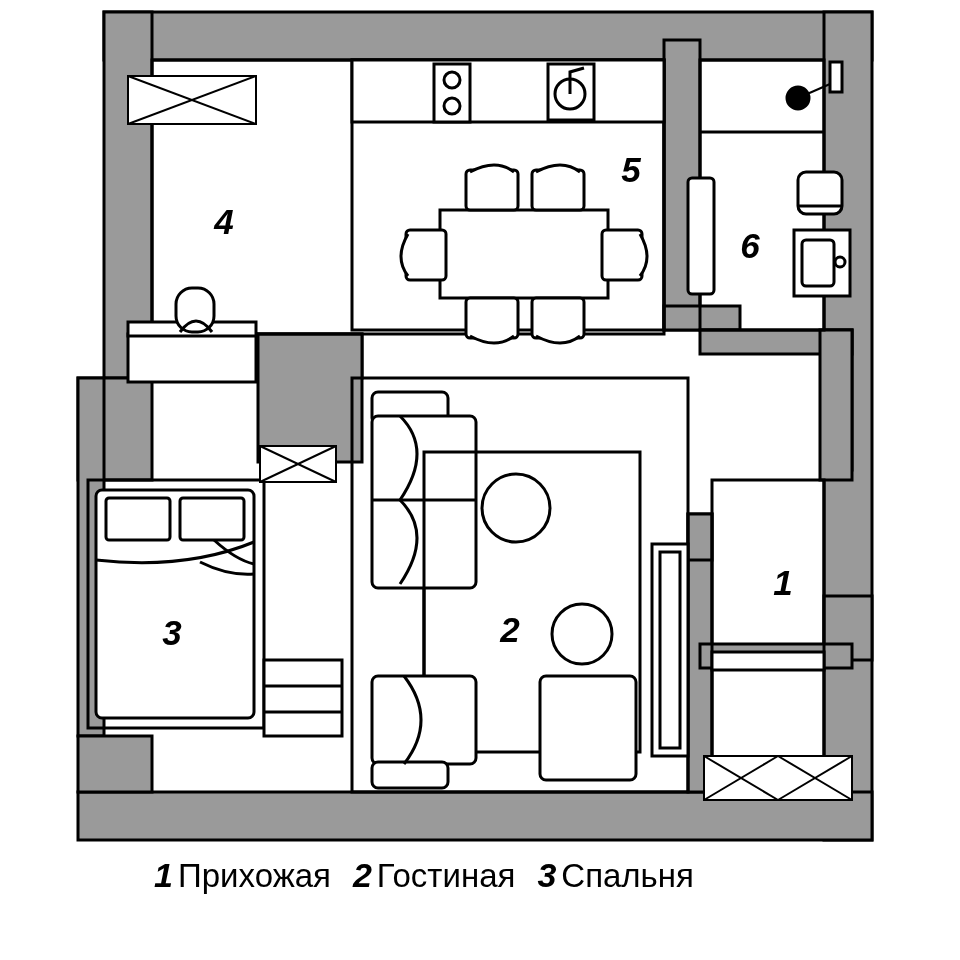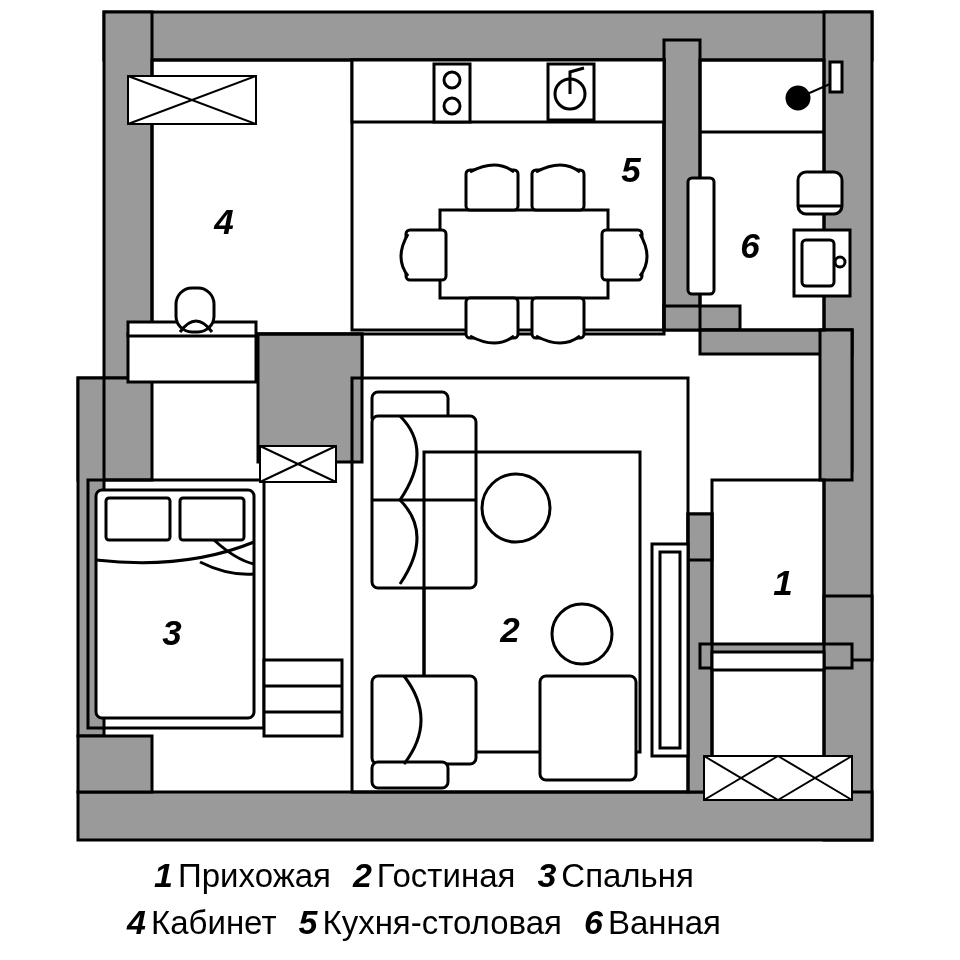--- a/index.html
+++ b/index.html
@@ -270,18 +270,15 @@
       <text class="room-num" x="783" y="595" text-anchor="middle">1</text>
       <text class="room-num" x="510" y="642" text-anchor="middle">2</text>
       <text class="room-num" x="172" y="645" text-anchor="middle">3</text>
     </g>
   </svg>
 
   <div class="legend">
     <div class="legend-line">
       <span class="legend-item"><span class="legend-num">1</span><span class="legend-label">Прихожая</span></span><span class="legend-item"><span class="legend-num">2</span><span class="legend-label">Гостиная</span></span><span class="legend-item"><span class="legend-num">3</span><span class="legend-label">Спальня</span></span>
     </div>
-    <div class="legend-line">
-      <span class="legend-item"><span class="legend-num">4</span><span class="legend-label">Кабинет</span></span><span class="legend-item"><span class="legend-num">5</span><span class="legend-label">Кухня-столовая</span></span><span class="legend-item"><span class="legend-num">6</span><span class="legend-label">Ванная</span></span>
-    </div>
   </div>
 
 </div>
 
 </body></html>

